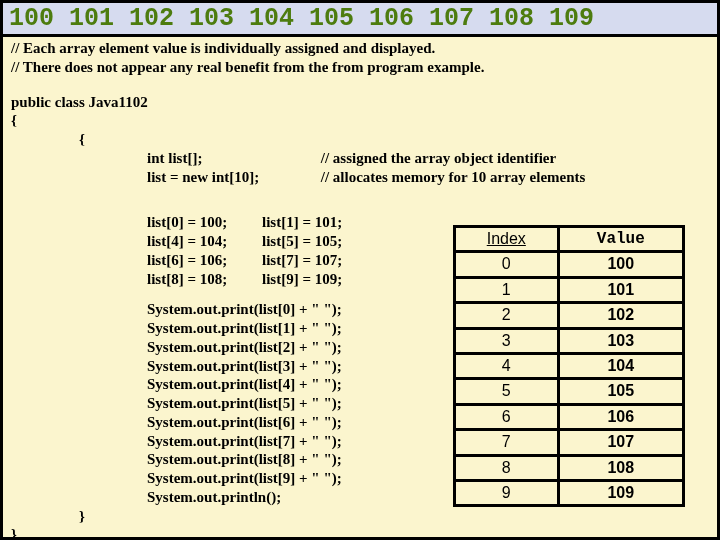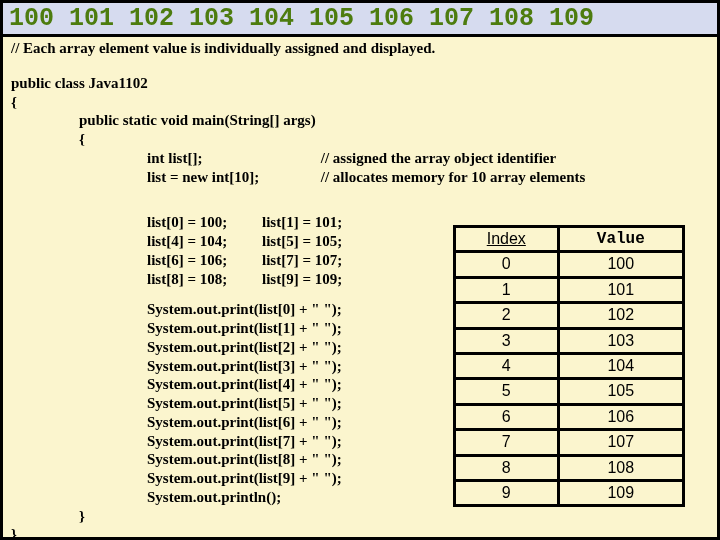--- a/index.html
+++ b/index.html
@@ -68,35 +68,35 @@
     font-weight: normal;
     font-family: Verdana, Arial, sans-serif;
     text-decoration: underline;
   }
   table.vals td.idx {
     font-family: Verdana, Arial, sans-serif;
     font-weight: normal;
   }
   table.vals td.val {
     font-family: Verdana, Arial, sans-serif;
-    font-weight: normal;
+    font-weight: bold;
   }
 </style>
 </head>
 <body>
 
 <div class="output-bar">100 101 102 103 104 105 106 107 108 109</div>
 
 <div class="code-area">
   <span class="cmt">// Each array element value is individually assigned and displayed.</span>
+  <span class="cmt">// There does not appear any real benefit from the from program example.</span>
 
   <span class="decl">public class Java1102</span>
   <span class="decl" style="margin-top:0">{</span>
 
-  <span class="indent1">public static void main(String[] args)</span>
   <span class="indent1">{</span>
 
   <span class="row2">
     <span class="c1">int list[];</span>
     <span class="c2">// assigned the array object identifier</span>
   </span>
   <span class="row2">
     <span class="c1">list = new int[10];</span>
     <span class="c2">// allocates memory for 10 array elements</span>
   </span>

